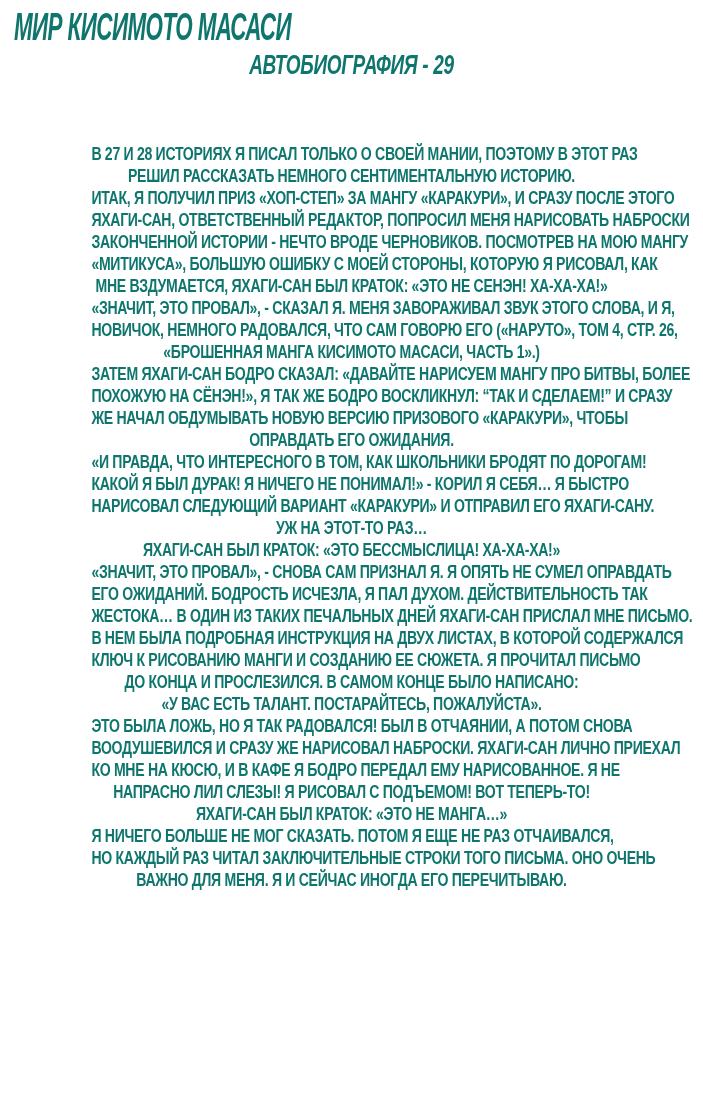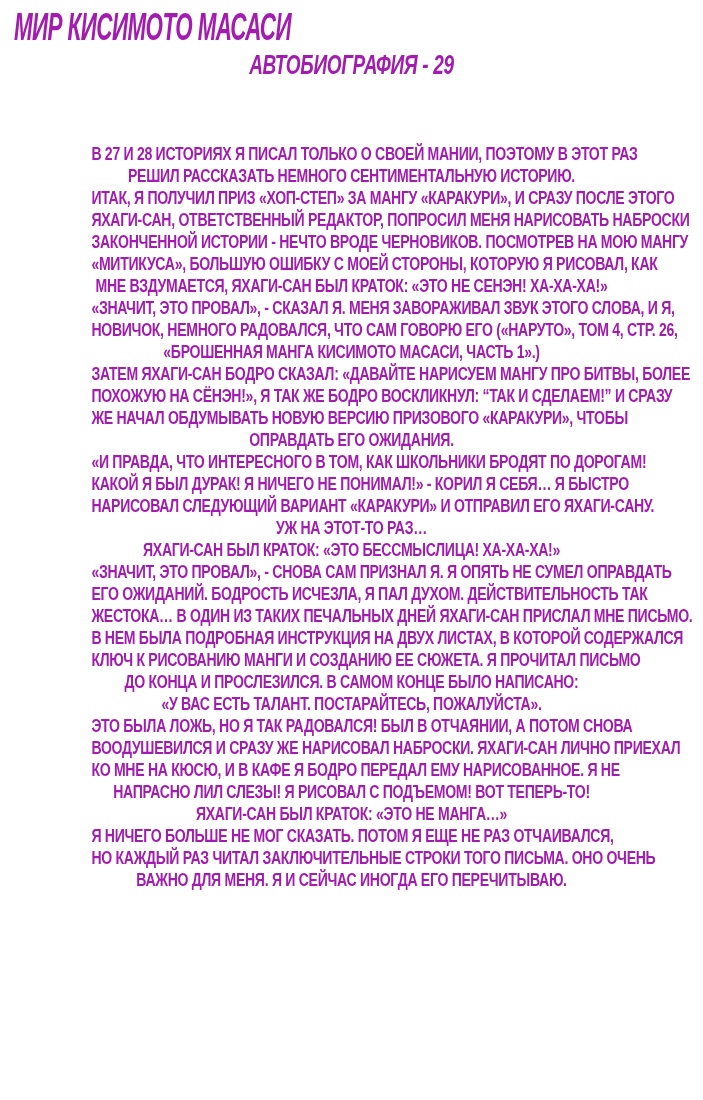--- a/index.html
+++ b/index.html
@@ -7,21 +7,21 @@
     padding: 0;
     background: #ffffff;
   }
   #page {
     position: relative;
     width: 703px;
     height: 1100px;
     background: #ffffff;
     overflow: hidden;
     font-family: "Liberation Sans", sans-serif;
-    color: #a21caf;
+    color: #0f766e;
   }
   #title {
     position: absolute;
     left: 14px;
     top: 8px;
     font-size: 38px;
     font-weight: 700;
     font-style: italic;
     letter-spacing: -1px;
     white-space: nowrap;

